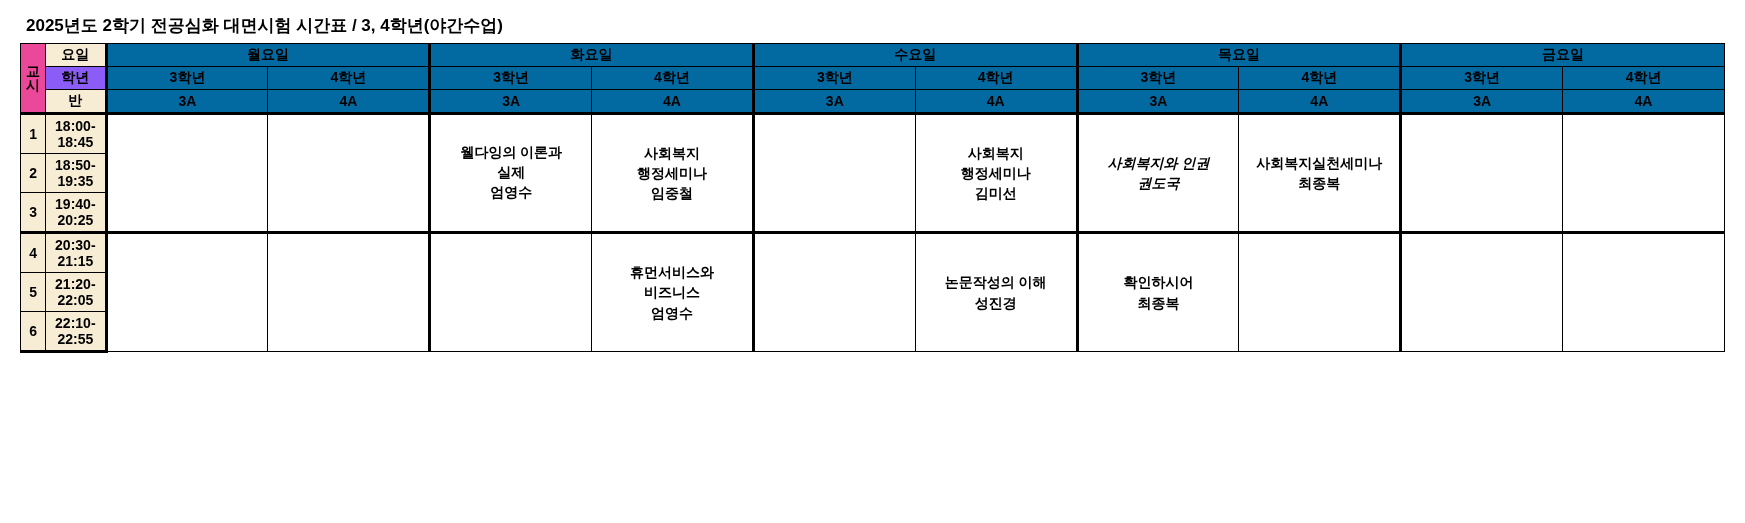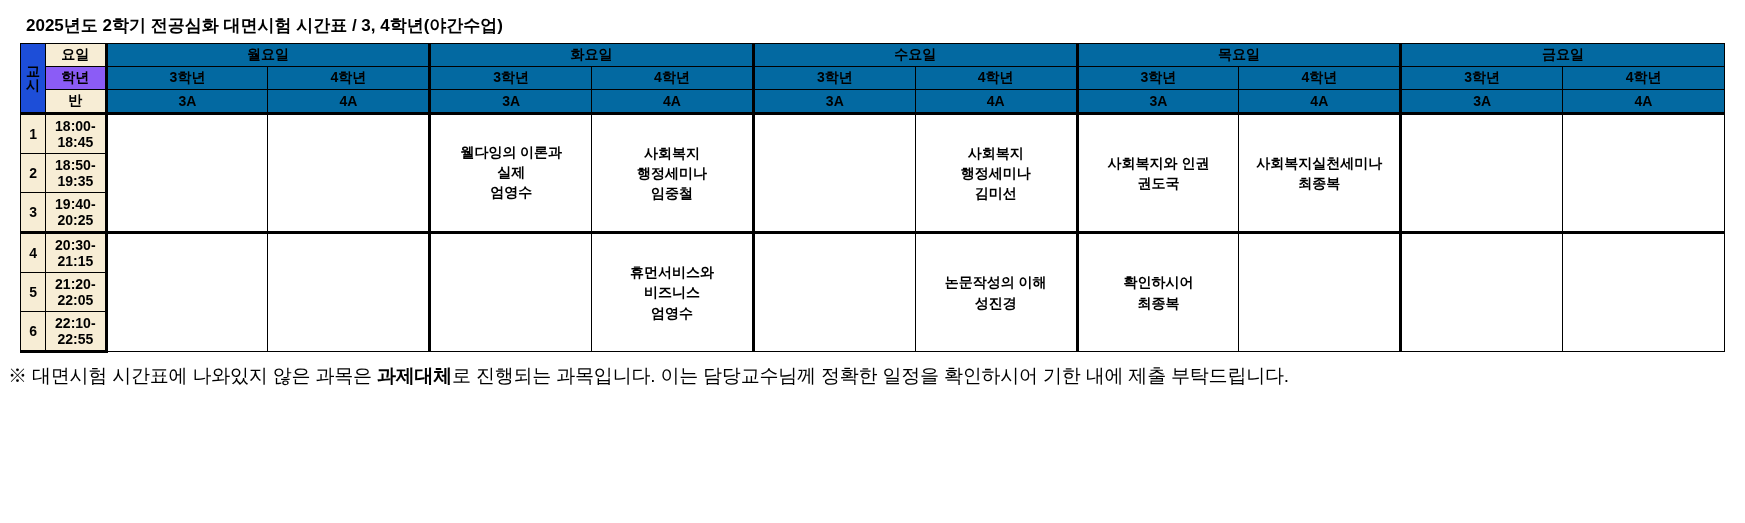--- a/index.html
+++ b/index.html
@@ -76,21 +76,21 @@
     font-size: 14.5px;
     line-height: 1.45;
     background: #ffffff;
     padding: 2px 3px;
   }
   .corner-yo {
     background: #f7edd5;
     font-size: 13px;
   }
   .corner-kyosi {
-    background: #1d4ed8;
+    background: #ec4899;
     font-size: 12px;
     line-height: 1.0;
   }
   .corner-hakn {
     background: #8b5cf6;
     font-size: 13px;
   }
   .corner-ban {
     background: #f7edd5;
     font-size: 13px;
@@ -178,21 +178,21 @@
         <td class="class-cell thick-top thick-left" rowspan="3" style="white-space: pre-line; font-family: Liberation Serif, serif;">웰다잉의 이론과
 실제
 엄영수</td>
         <td class="class-cell thick-top" rowspan="3" style="white-space: pre-line;">사회복지
 행정세미나
 임중철</td>
         <td class="class-cell thick-top thick-left" rowspan="3" style="white-space: pre-line;"></td>
         <td class="class-cell thick-top" rowspan="3" style="white-space: pre-line;">사회복지
 행정세미나
 김미선</td>
-        <td class="class-cell thick-top thick-left" rowspan="3" style="white-space: pre-line;">사회복지와 인권
+        <td class="class-cell thick-top thick-left" rowspan="3" style="white-space: pre-line; font-style: italic;">사회복지와 인권
 권도국</td>
         <td class="class-cell thick-top" rowspan="3" style="white-space: pre-line;">사회복지실천세미나
 최종복</td>
         <td class="class-cell thick-top thick-left" rowspan="3" style="white-space: pre-line;"></td>
         <td class="class-cell thick-top" rowspan="3" style="white-space: pre-line;"></td>
       </tr>
 
       <tr>
         <td class="period-cell" style="height:38px">2</td>
         <td class="time-cell" style="white-space: pre-line;">18:50-
@@ -232,17 +232,14 @@
       </tr>
 
       <tr>
         <td class="period-cell thick-bottom" style="height:38px">6</td>
         <td class="time-cell thick-bottom" style="white-space: pre-line;">22:10-
 22:55</td>
       </tr>
     </tbody>
   </table>
 
-  <div class="footnote">
-    <span>※ 대면시험 시간표에 나와있지 않은 과목은 </span><b>과제대체</b><span>로 진행되는 과목입니다. 이는 담당교수님께 정확한 일정을 확인하시어 기한 내에 제출 부탁드립니다.</span>
-  </div>
 
 </div>
 
 </body></html>

